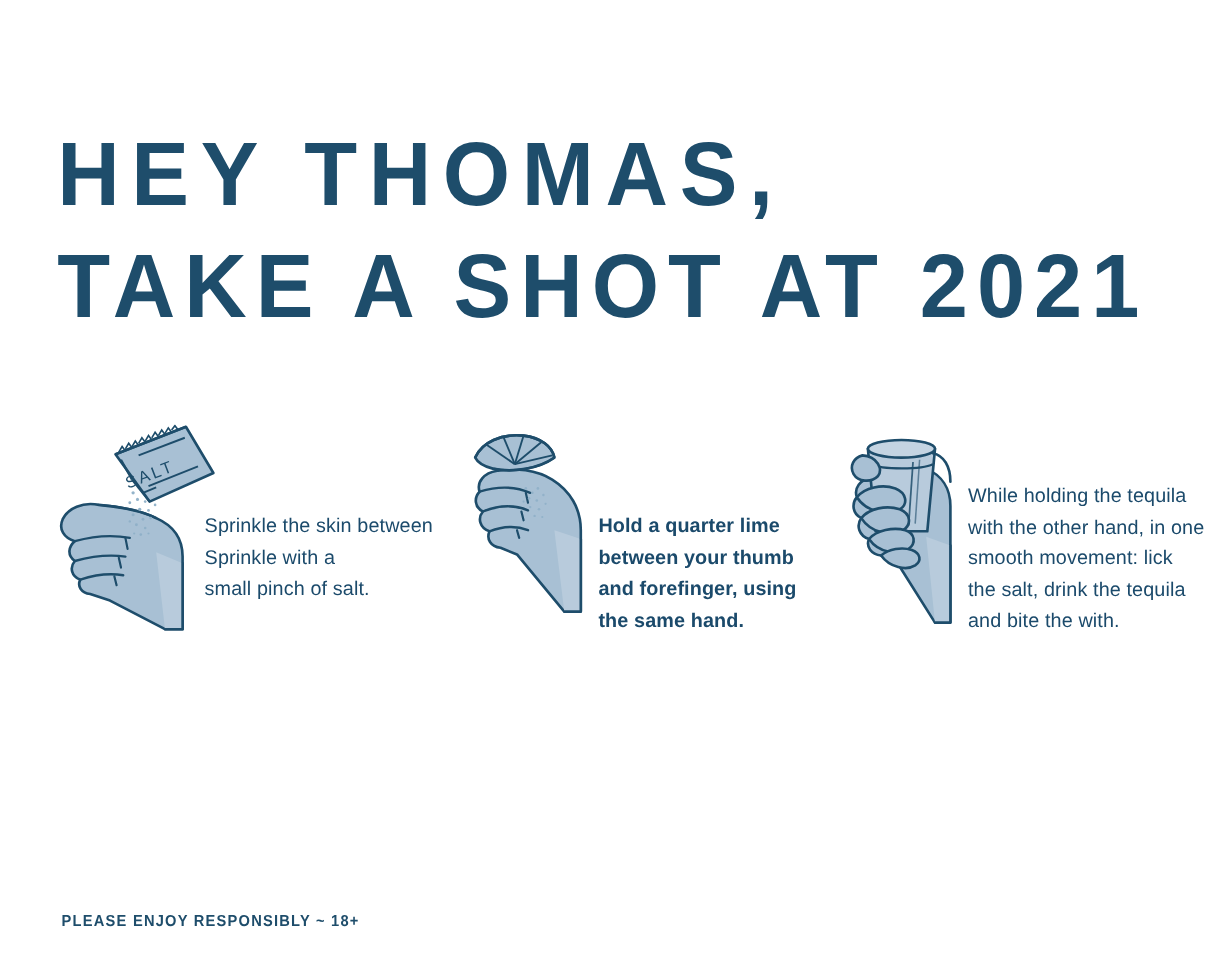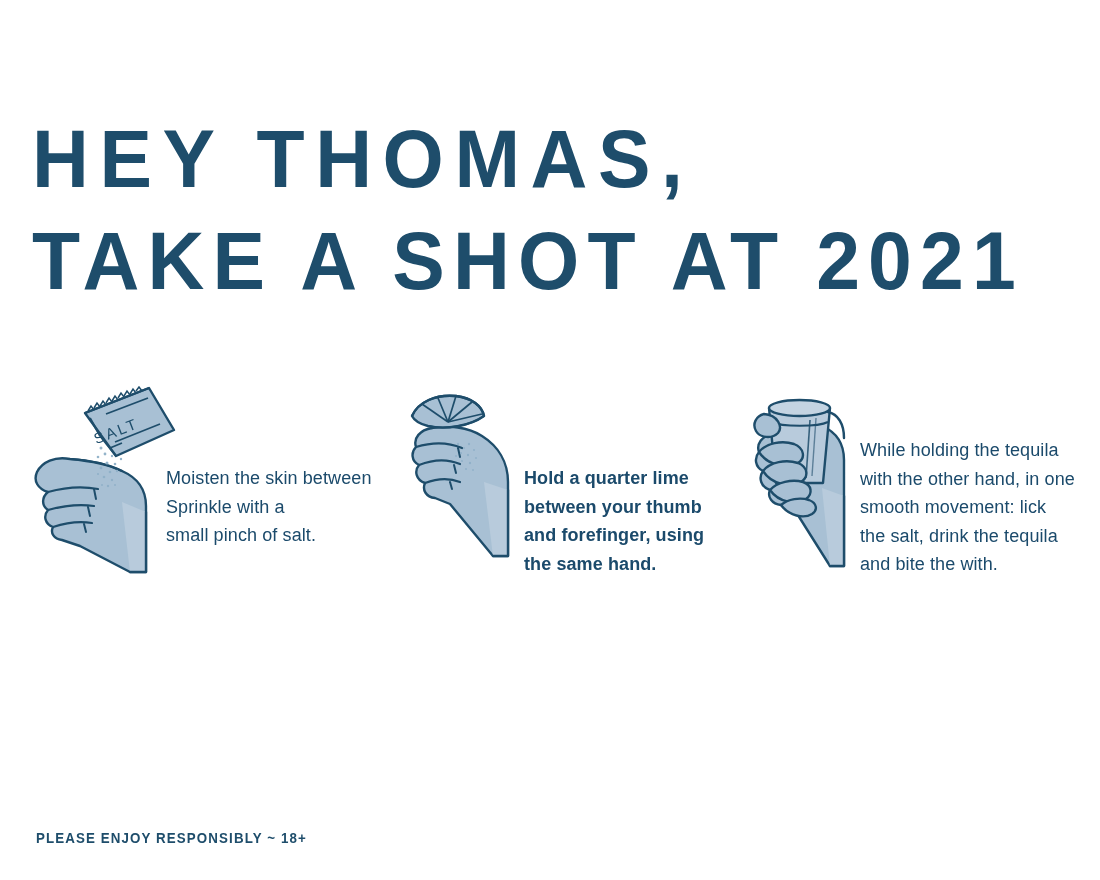--- a/index.html
+++ b/index.html
@@ -13,20 +13,21 @@
     position: relative;
     overflow: hidden;
     font-family: "Liberation Sans", sans-serif;
     -webkit-font-smoothing: antialiased;
   }
 
   .poster {
     position: absolute;
     inset: 0;
     background: #ffffff;
+    margin-left: 20px;
   }
 
   
   .headline {
     position: absolute;
     left: 32px;
     top: 108px;
     width: 1040px;
   }
   .headline-line {
@@ -172,21 +173,21 @@
 
             <path d="M84 28 L126 12" fill="none" stroke="#1e4d6b" stroke-width="1.8"></path>
             <path d="M93 56 L138 38" fill="none" stroke="#1e4d6b" stroke-width="1.8"></path>
             <path d="M88 62 L100 57" fill="none" stroke="#1e4d6b" stroke-width="1.8"></path>
 
             <text x="96" y="50" fill="#1e4d6b" font-family="Liberation Sans, sans-serif" font-size="15" font-weight="400" letter-spacing="2.5" text-anchor="middle" transform="rotate(-21 96 50)">SALT</text>
           </g>
         </svg>
       </div>
       <div class="step-text">
-        <div>Moisten the skin between</div>
+        <div>Sprinkle the skin between</div>
         <div>Sprinkle with a</div>
         <div>small pinch of salt.</div>
       </div>
     </div>
 
     <div class="step step-2">
       <div class="step-art">
         <svg width="140" height="180" viewBox="0 0 140 180" xmlns="http://www.w3.org/2000/svg">
           <g fill="none" stroke="#1e4d6b" stroke-width="2.4" stroke-linecap="round" stroke-linejoin="round">
 

